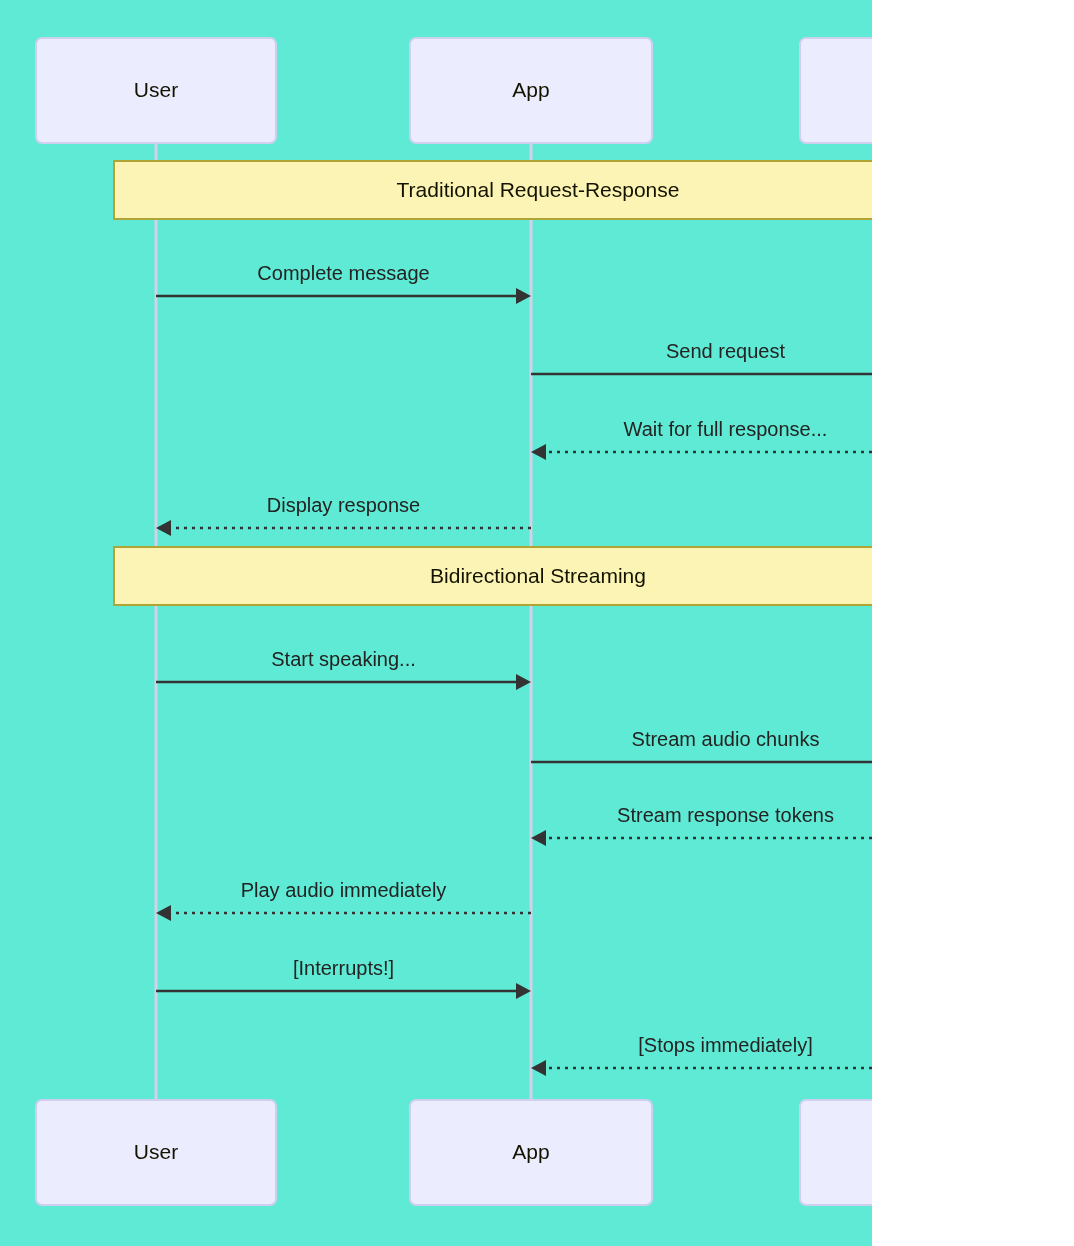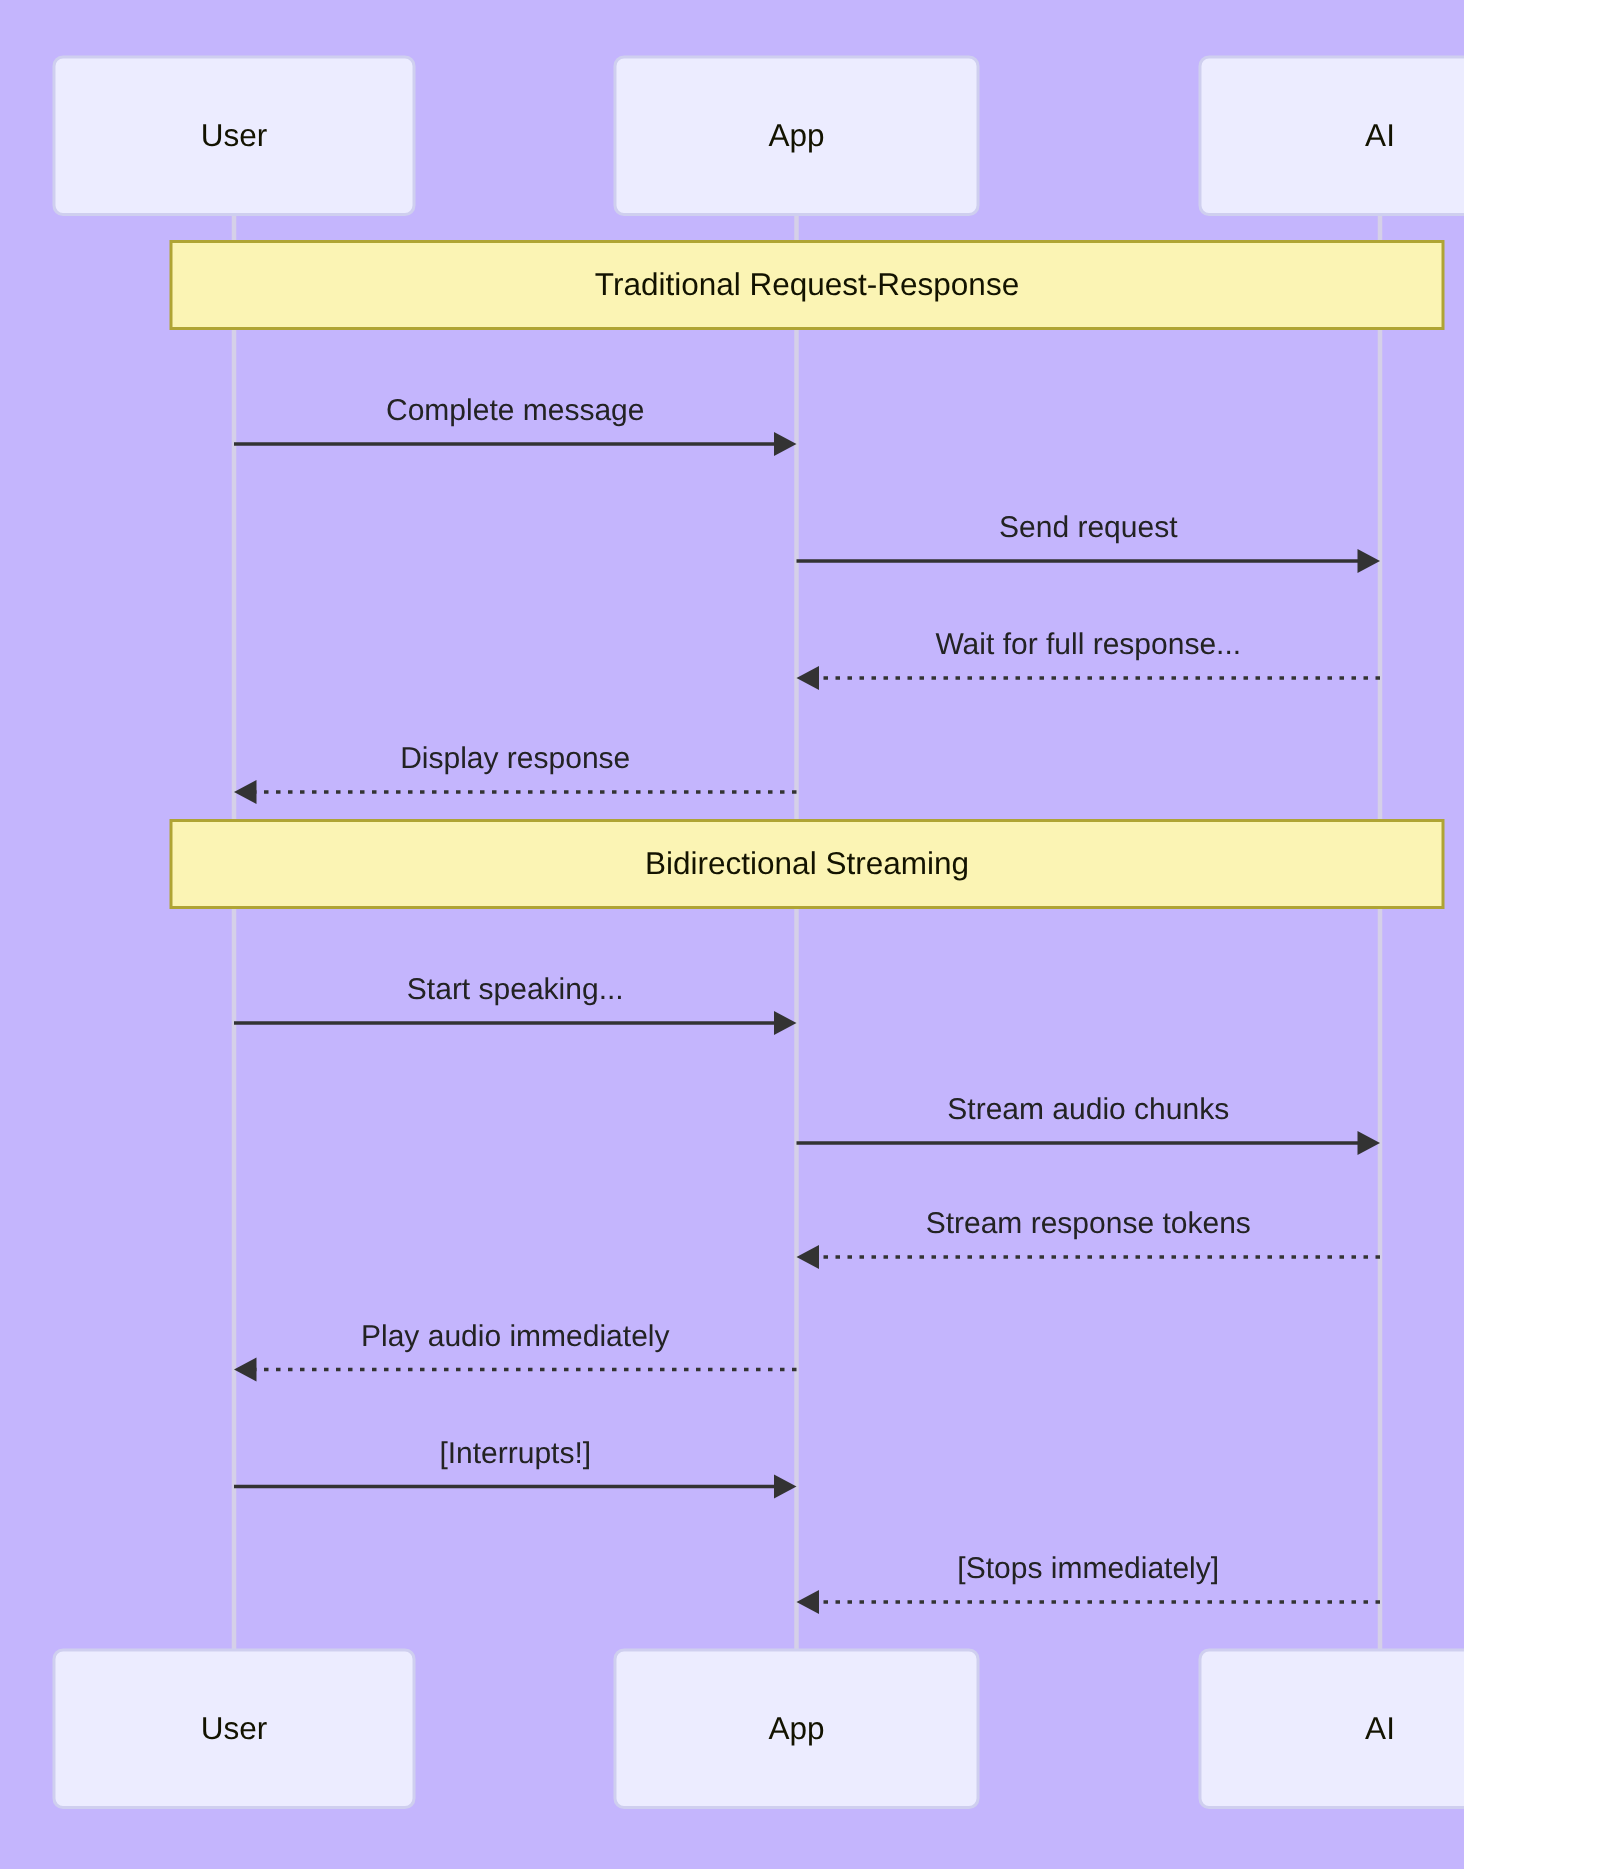--- a/index.html
+++ b/index.html
@@ -7,23 +7,23 @@
     margin: 0;
     padding: 0;
     background: #ffffff;
   }
   body {
     font-family: "Liberation Sans", sans-serif;
     -webkit-font-smoothing: antialiased;
   }
   #diagram-root {
     position: relative;
-    width: 976px;
+    width: 872px;
     height: 1246px;
-    background: #c4b5fd;
+    background: #5eead4;
     overflow: hidden;
   }
   #diagram-svg {
     position: absolute;
     left: 0;
     top: 0;
     width: 1074px;
     height: 1246px;
     display: block;
   }

